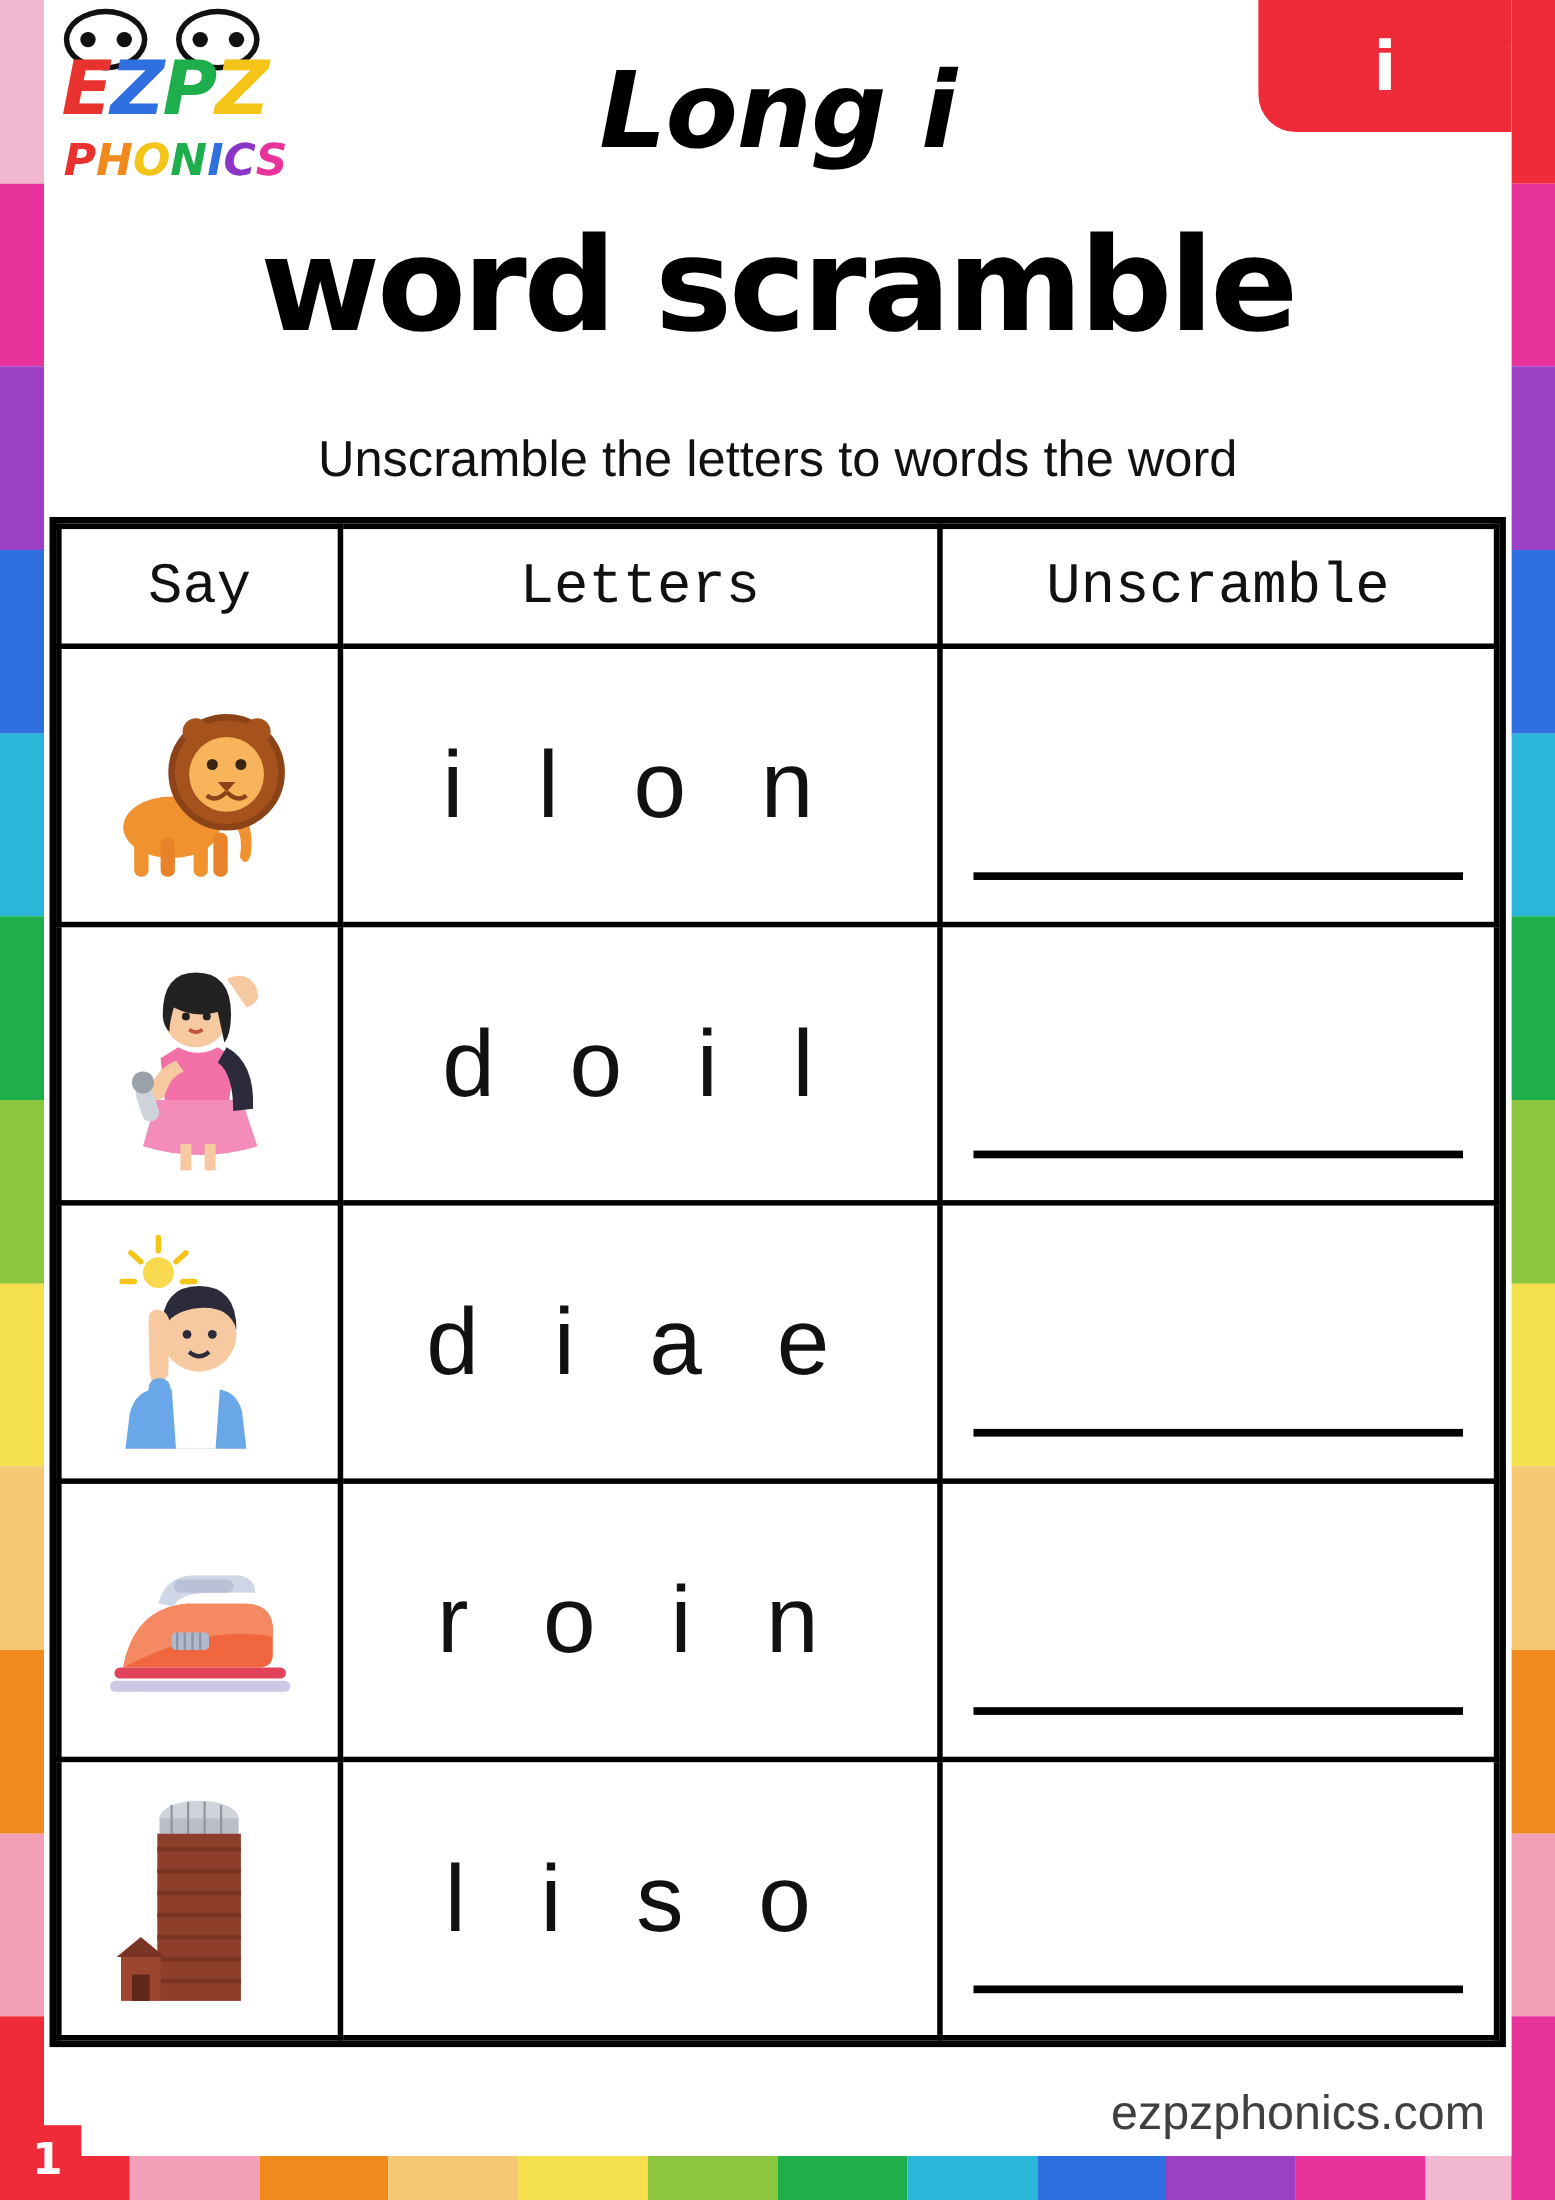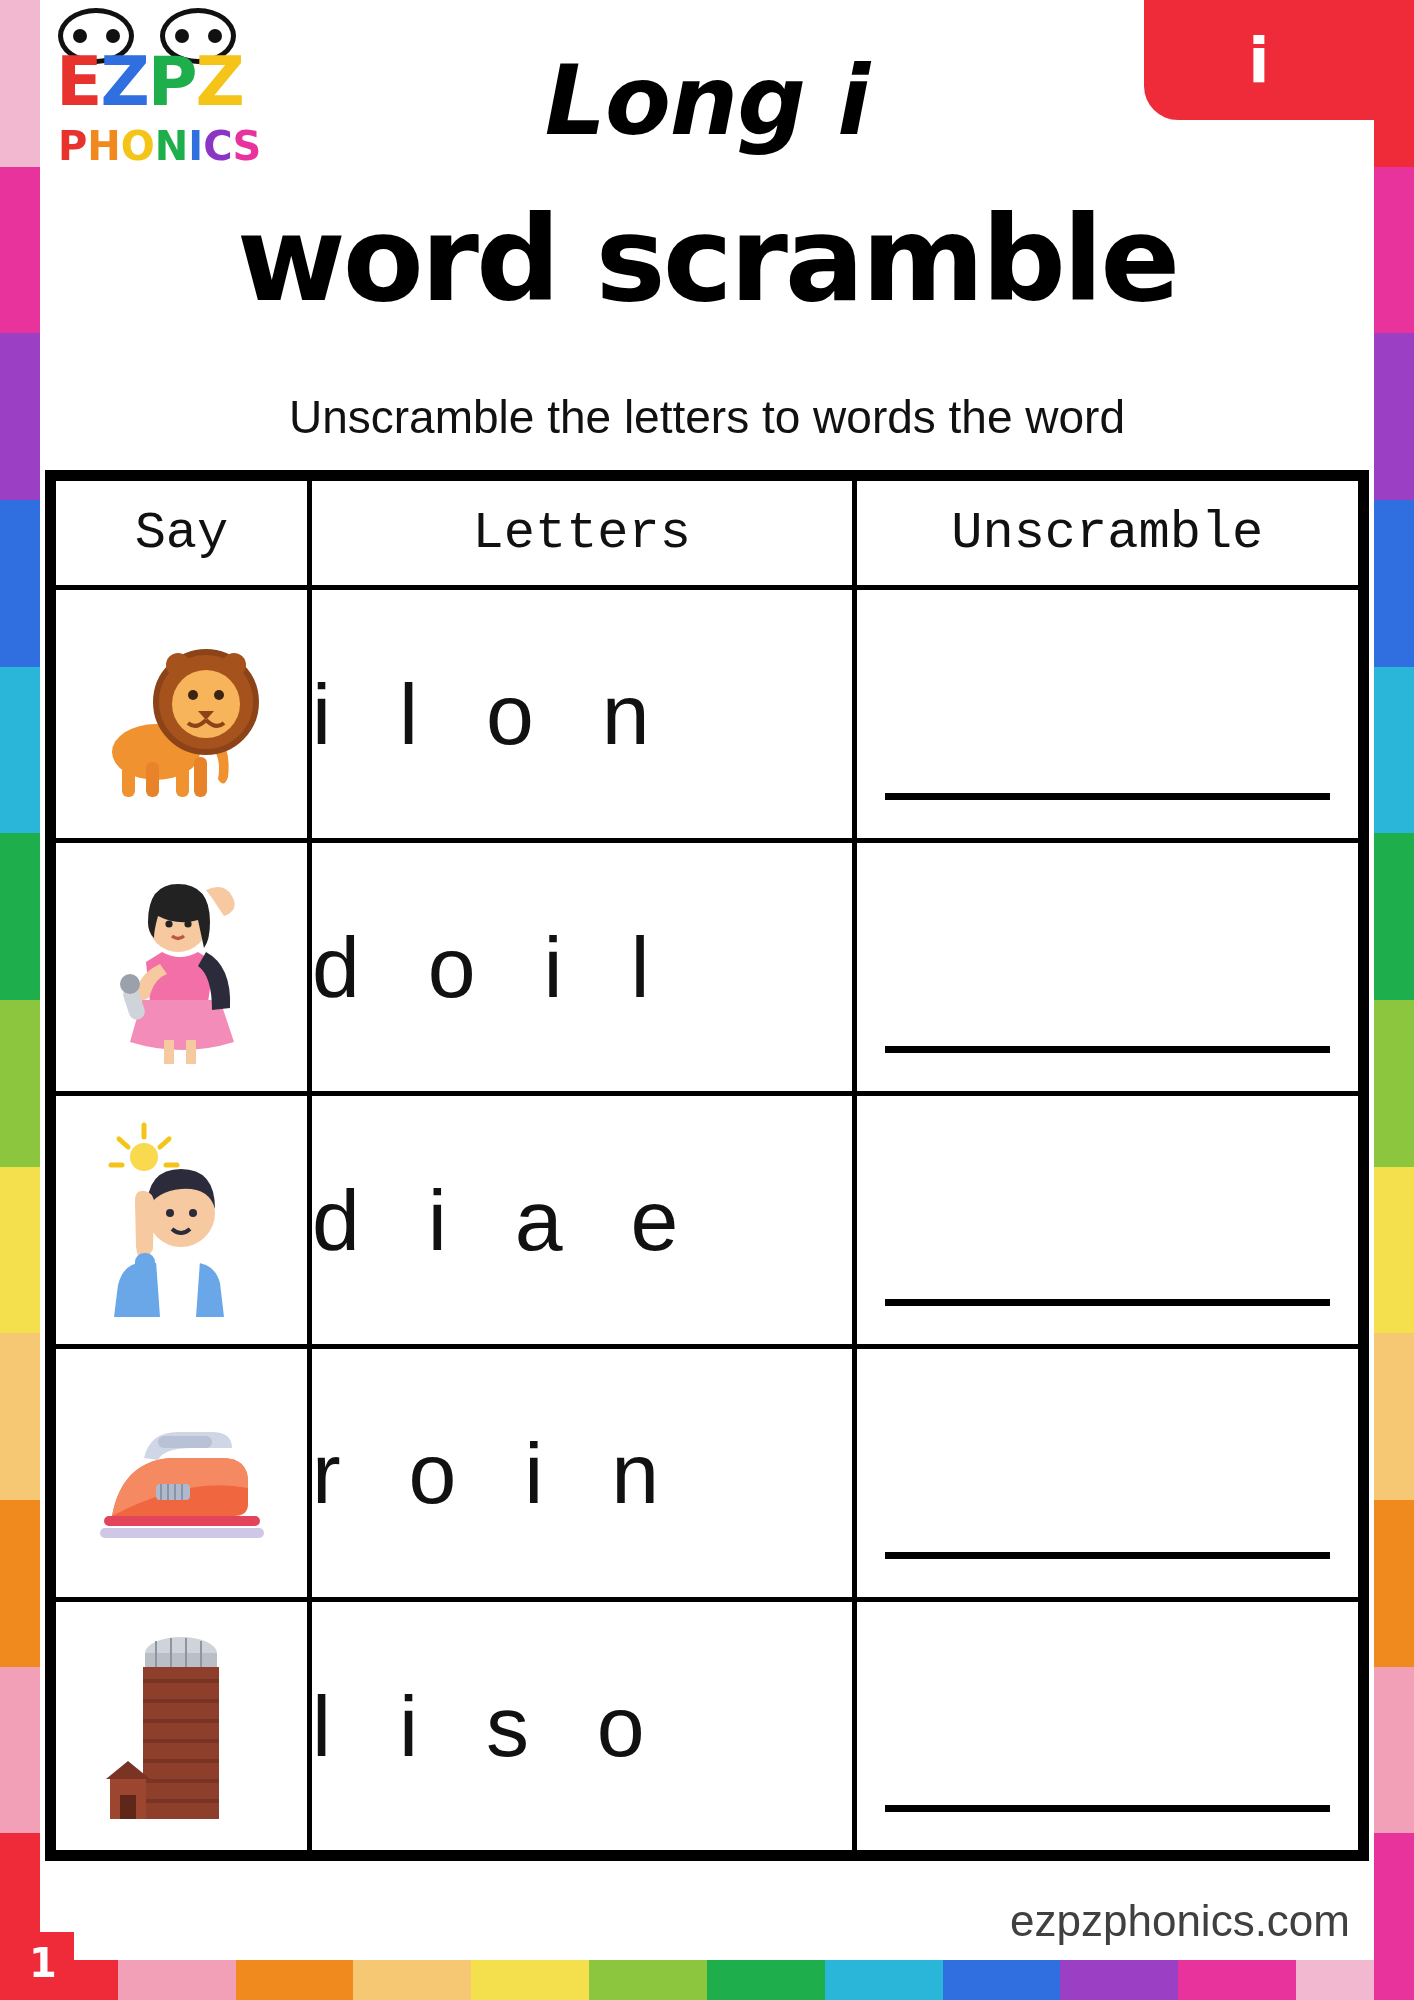--- a/index.html
+++ b/index.html
@@ -54,20 +54,21 @@
     background: #ffffff;
   }
 
   
   .logo {
     position: absolute;
     left: 10px;
     top: 8px;
     width: 250px;
     height: 190px;
+    font-style: italic;
   }
   .logo-eyes {
     position: absolute;
     left: 8px;
     top: 0;
     display: flex;
     gap: 26px;
   }
   .eye-pair {
     width: 66px;
@@ -193,20 +194,21 @@
   col.say { width: 235px; }
   col.letters { width: 500px; }
   col.unscramble { width: 465px; }
 
   td.say-cell {
     height: 248px;
     text-align: center;
     vertical-align: middle;
   }
   td.letters-cell {
+    text-align: center;
     vertical-align: middle;
     font-size: 86px;
     letter-spacing: 22px;
     font-family: "Liberation Sans", sans-serif;
     color: #111;
   }
   td.unscramble-cell {
     vertical-align: bottom;
     padding: 0 28px 38px 28px;
   }

